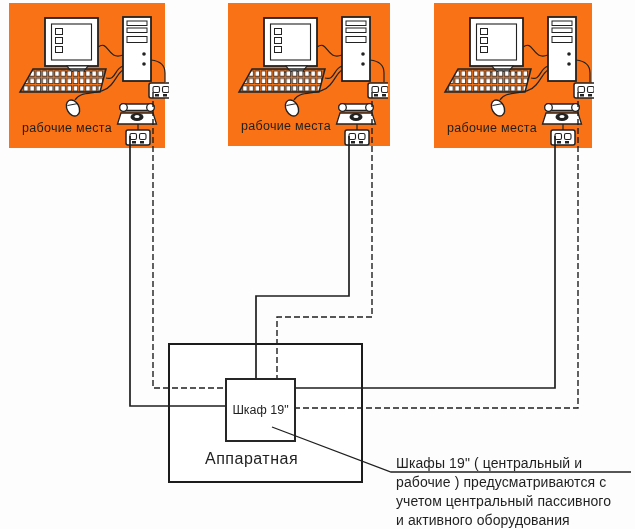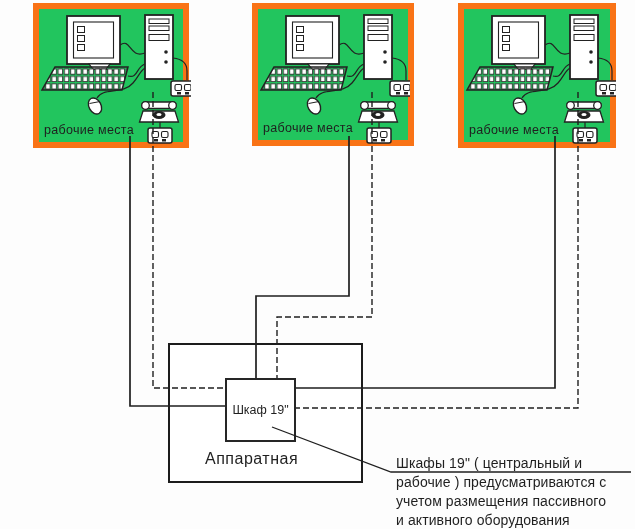--- a/index.html
+++ b/index.html
@@ -1,20 +1,20 @@
 <!DOCTYPE html>
 <html><head>
 <meta charset="utf-8">
 <style>
   html,body{margin:0;padding:0;background:#ffffff;}
   .canvas{
     position:relative;width:635px;height:529px;background:#fdfdfd;overflow:hidden;
     font-family:"Liberation Sans","DejaVu Sans",sans-serif;color:#1f1f1f;
   }
-  .ws{position:absolute;border:6px solid #f97316;background:#22c55e;box-sizing:border-box;margin-left:24px;}
+  .ws{position:absolute;border:8px solid #f97316;background:#f97316;box-sizing:border-box;}
   .ws-art{position:absolute;left:0;top:0;}
   .ws-label{position:absolute;left:5px;bottom:5px;font-size:12.5px;letter-spacing:.3px;white-space:nowrap;}
   .room{position:absolute;left:168px;top:343px;width:195px;height:140px;border:2px solid #1c1c1c;background:#fff;box-sizing:border-box;}
   .cabinet{position:absolute;left:55px;top:33px;width:71px;height:64px;border:2px solid #262626;background:#fff;box-sizing:border-box;
     display:flex;align-items:center;justify-content:center;font-size:12.5px;white-space:nowrap;}
   .room-label{position:absolute;left:35px;top:105px;font-size:16px;letter-spacing:.5px;white-space:nowrap;}
   .annotation{position:absolute;left:396px;top:454px;width:239px;font-size:14px;line-height:19px;letter-spacing:.1px;}
   .overlay{position:absolute;left:0;top:0;pointer-events:none;}
   .hidden-defs{position:absolute;width:0;height:0;overflow:hidden;}
 </style>
@@ -122,21 +122,21 @@
   <div class="room">
     <div class="cabinet">
       <span>Шкаф 19"</span>
     </div>
     <div class="room-label">Аппаратная</div>
   </div>
 
   <div class="annotation">
     <div>Шкафы 19" ( центральный и</div>
     <div>рабочие ) предусматриваются с</div>
-    <div>учетом размещения пассивного</div>
+    <div>учетом центральный пассивного</div>
     <div>и активного оборудования</div>
   </div>
 
   <svg class="overlay" width="635" height="529" viewBox="0 0 635 529">
 
     <path d="M130,136 V406 H225" fill="none" stroke="#1f1f1f" stroke-width="1.7"></path>
     <path d="M349,136 V296 H256 V378" fill="none" stroke="#1f1f1f" stroke-width="1.7"></path>
     <path d="M555,136 V388 H296" fill="none" stroke="#1f1f1f" stroke-width="1.7"></path>
 
     <path d="M153,92 V388 H225" fill="none" stroke="#1f1f1f" stroke-width="1.4" stroke-dasharray="6 3"></path>

